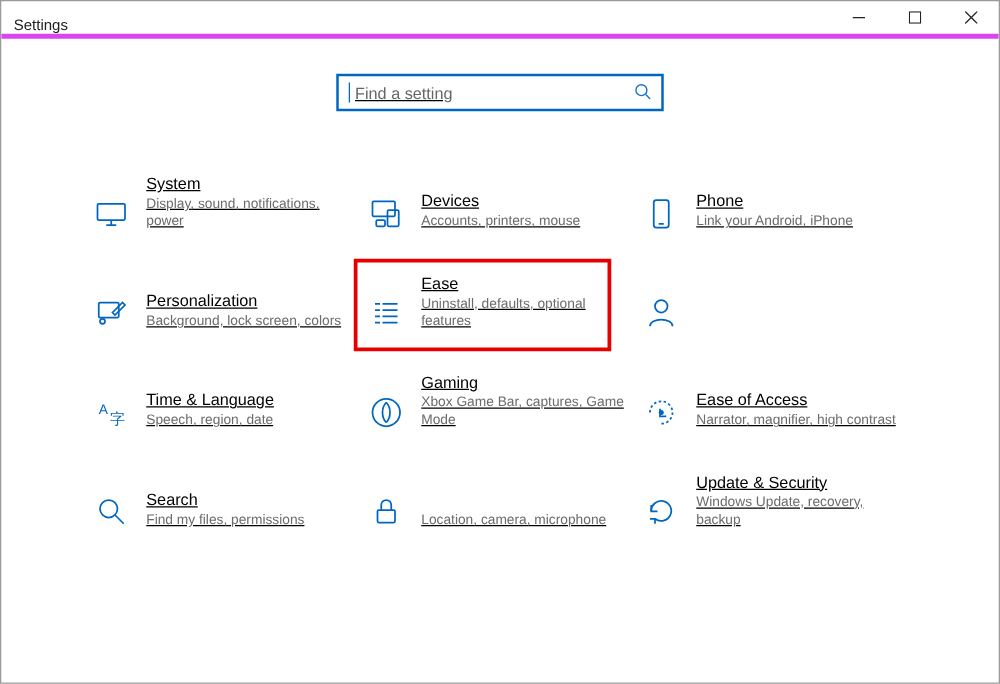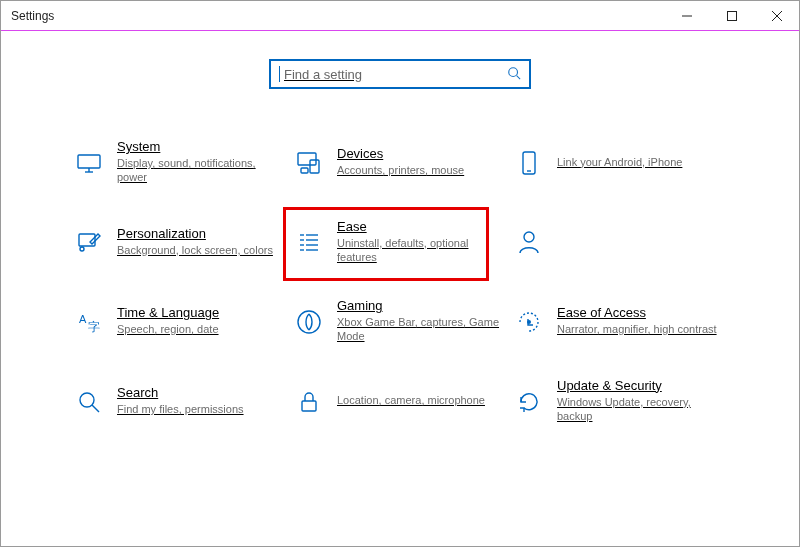--- a/index.html
+++ b/index.html
@@ -9,22 +9,22 @@
     font-size: 13px;
     background: #fff;
     width: 800px;
     height: 547px;
     overflow: hidden;
     border: 1px solid #9a9a9a;
   }
   .titlebar {
     height: 30px;
     display: flex;
-    align-items: center;
-    border-bottom: 1px solid #d946ef;
+    align-items: flex-end;
+    border-bottom: 4px solid #d946ef;
   }
   .titlebar-title {
     font-size: 12px;
     padding-left: 10px;
     color: #222;
   }
   .window-controls {
     margin-left: auto;
     display: flex;
     height: 100%;
@@ -75,21 +75,21 @@
   .grid {
     display: grid;
     grid-template-columns: repeat(3, 210px);
     column-gap: 10px;
     row-gap: 34px;
     justify-content: center;
     padding: 0 60px;
   }
   .tile {
     display: flex;
-    align-items: center;
+    align-items: flex-end;
     gap: 14px;
     cursor: default;
     position: relative;
   }
   .tile-icon {
     width: 28px;
     height: 28px;
     flex-shrink: 0;
     color: #0067c0;
     display: flex;
@@ -190,20 +190,21 @@
     </div>
 
     <div class="tile">
       <div class="tile-icon">
         <svg viewBox="0 0 26 26">
             <rect x="7" y="2" width="12" height="22" rx="2"></rect>
             <line x1="11" y1="21" x2="15" y2="21"></line>
           </svg>
       </div>
       <div class="tile-text">
+        <div class="tile-title">Phone</div>
         <div class="tile-desc">Link your Android, iPhone</div>
       </div>
     </div>
 
 
     <div class="tile">
       <div class="tile-icon">
         <svg viewBox="0 0 26 26">
             <rect x="3" y="5" width="16" height="12" rx="1"></rect>
             <path d="M14 13 L22 5 L24 7 L16 15 Z"></path>

